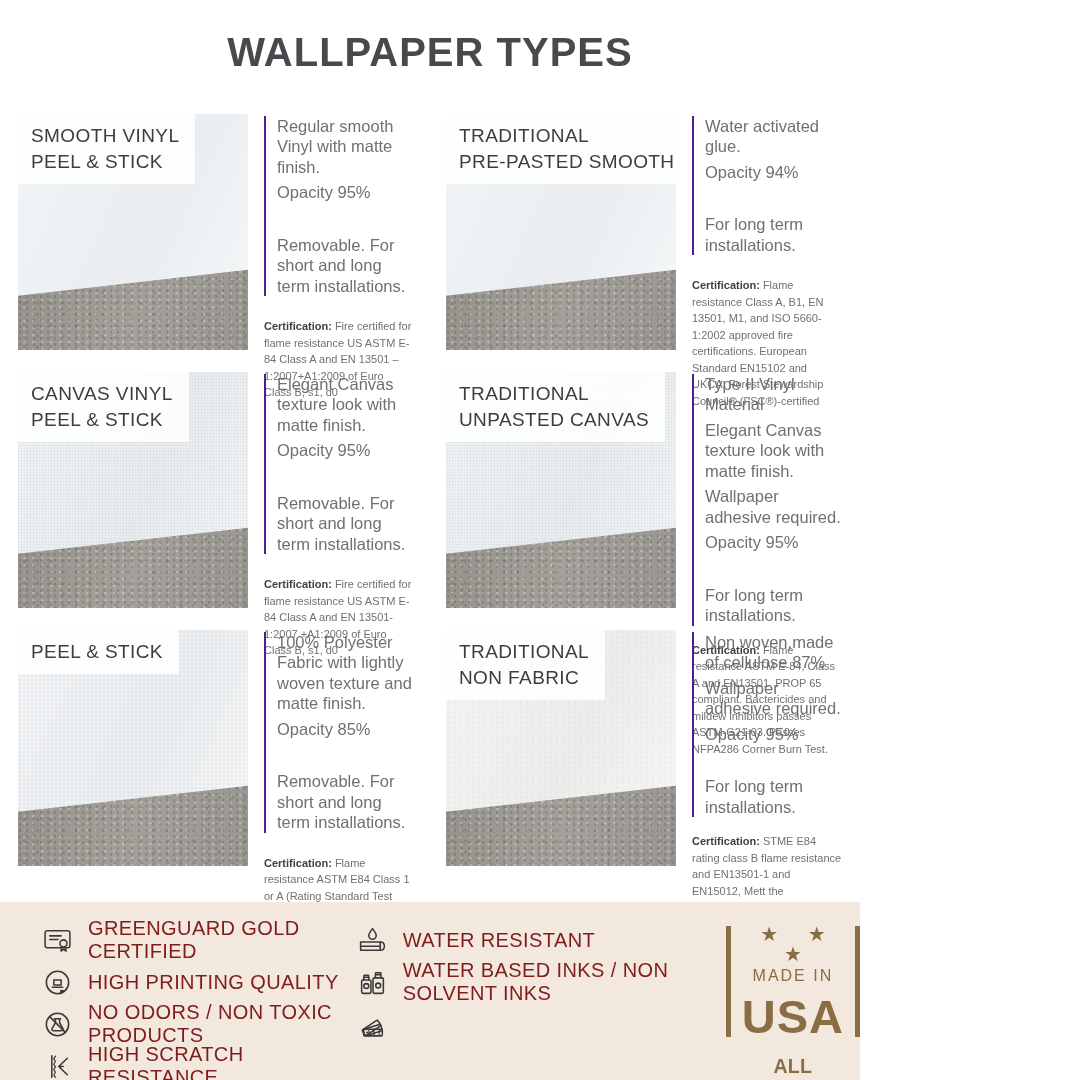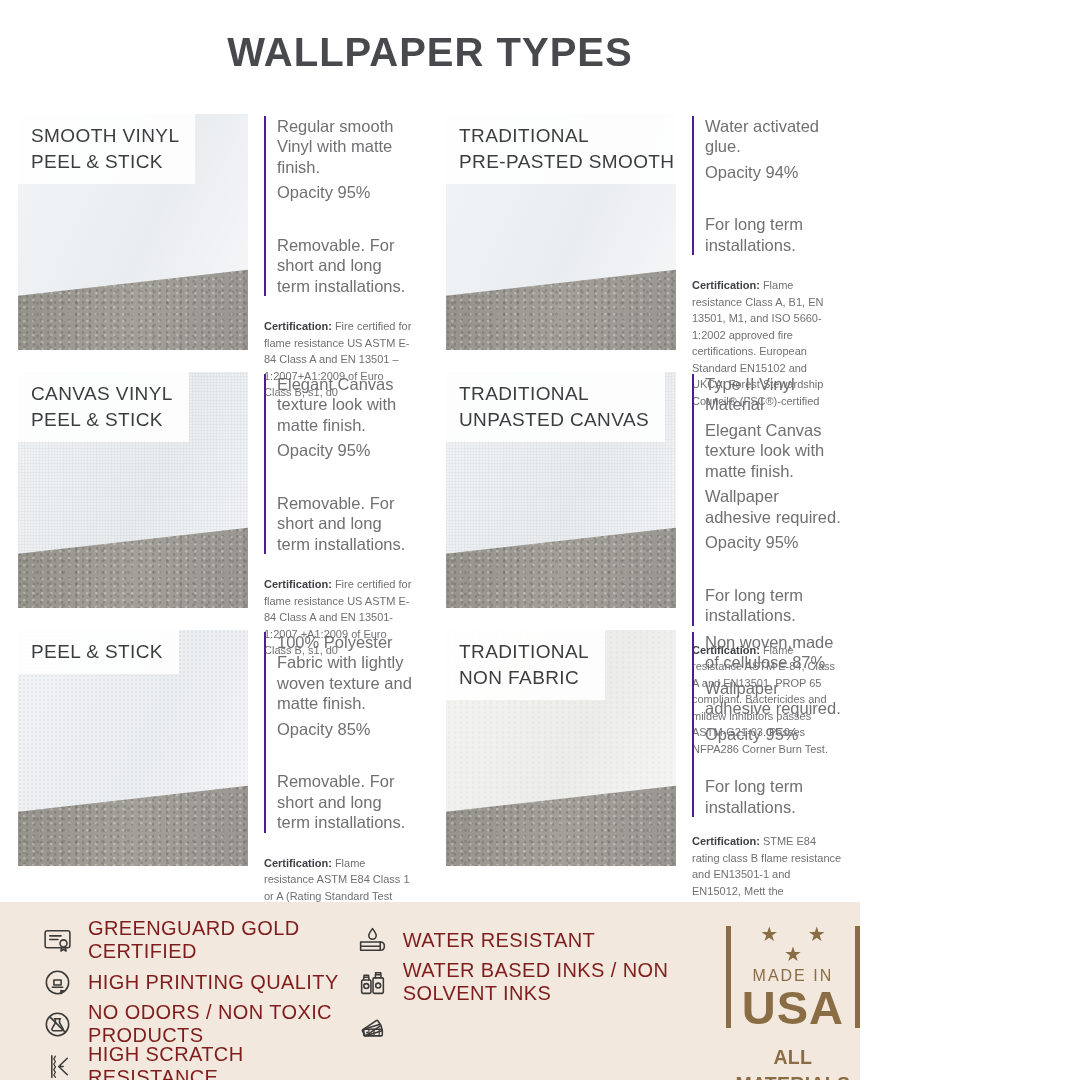--- a/index.html
+++ b/index.html
@@ -125,21 +125,21 @@
     color:#8a6c45;
   }
   .badge { position:relative; padding:0 16px; text-align:center; }
   .badge .bar {
     position:absolute; top:2px; bottom:2px; width:5px; background:#8a6c45;
   }
   .badge .bar-l { left:0; }
   .badge .bar-r { right:0; }
   .stars { font-size:20px; letter-spacing:12px; padding-left:12px; line-height:1; }
   .madein { font-size:16px; font-weight:500; letter-spacing:2px; margin-top:3px; line-height:1.1; }
-  .usa { font-size:47px; font-weight:800; letter-spacing:1px; line-height:.95; margin-top:1px; }
+  .usa { font-size:47px; font-weight:800; letter-spacing:1px; line-height:.95; margin-top:10px; }
   .badge-sub { margin-top:14px; text-align:center; font-size:19.5px; font-weight:700; line-height:1.35; letter-spacing:.3px; }
 </style>
 </head>
 <body>
 
 <div class="page">
 
   <h1 class="title">WALLPAPER TYPES</h1>
 
   <div class="grid">

